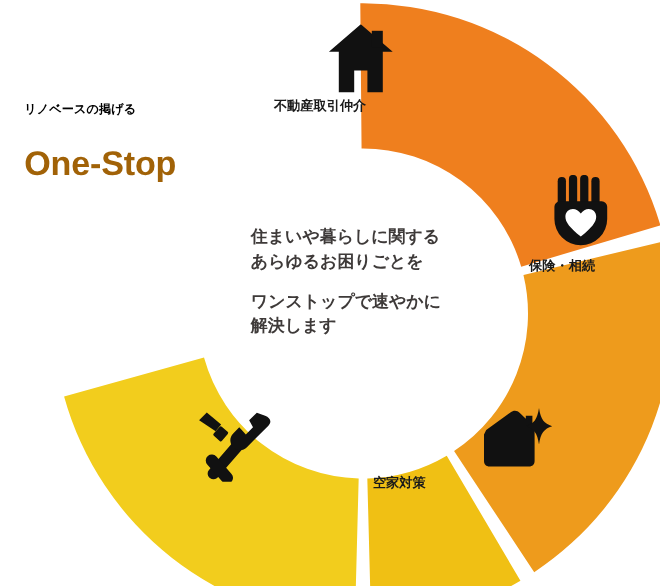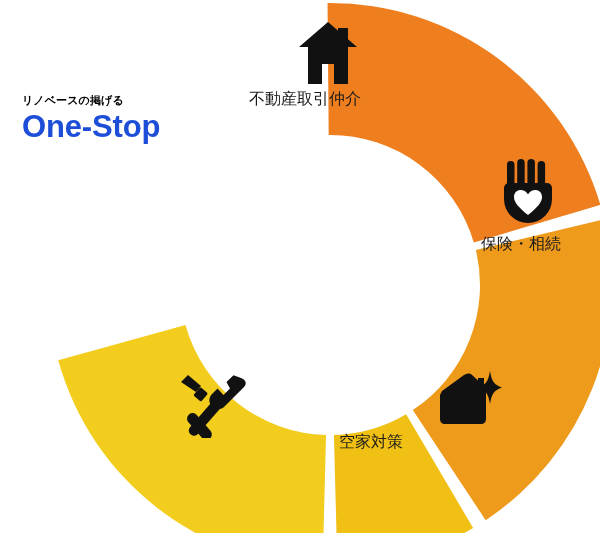--- a/index.html
+++ b/index.html
@@ -39,24 +39,25 @@
   }
   .jp-lead {
     font-size: 11px;
     line-height: 1.52;
     font-weight: 700;
     color: #000000;
     letter-spacing: 0.01em;
     white-space: nowrap;
   }
   #onestop-heading {
+    margin-top: 22px;
     font-size: 31px;
     line-height: 1.16;
     font-weight: 700;
-    color: #1d4ed8;
+    color: #a16207;
     letter-spacing: -0.005em;
   }
   #onestop-heading .line2 {
     display: block;
   }
 
   
   #center-block {
     position: absolute;
     left: 228px;
@@ -70,23 +71,23 @@
     color: #3e3a39;
     white-space: nowrap;
   }
   .center-para.second {
     margin-top: 13px;
   }
 
   
   .seg-label {
     position: absolute;
-    font-size: 16px;
+    font-size: 12px;
     line-height: 1.34;
-    font-weight: 400;
+    font-weight: 700;
     color: #1a1a1a;
     white-space: nowrap;
   }
   #label-real-estate { left: 249px; top: 88px; }
   #label-insurance   { left: 481px; top: 233px; }
   #label-reform      { left: 339px; top: 431px; }
   #label-vacant      { left: 169px; top: 443px; }
 
   
   .seg-icon {
@@ -182,14 +183,24 @@
 
 
   <div id="left-block">
     <div class="jp-lead">リノベースの掲げる</div>
 
     <div id="onestop-heading">
       <span>One-Stop</span>
     </div>
   </div>
 
+  <div id="center-block">
+    <div class="center-para">
+      <div>住まいや暮らしに関する</div>
+      <div>あらゆるお困りごとを</div>
+    </div>
+    <div class="center-para second">
+      <div>ワンストップで速やかに</div>
+      <div>解決します</div>
+    </div>
+  </div>
 
 </div>
 
 </body></html>

